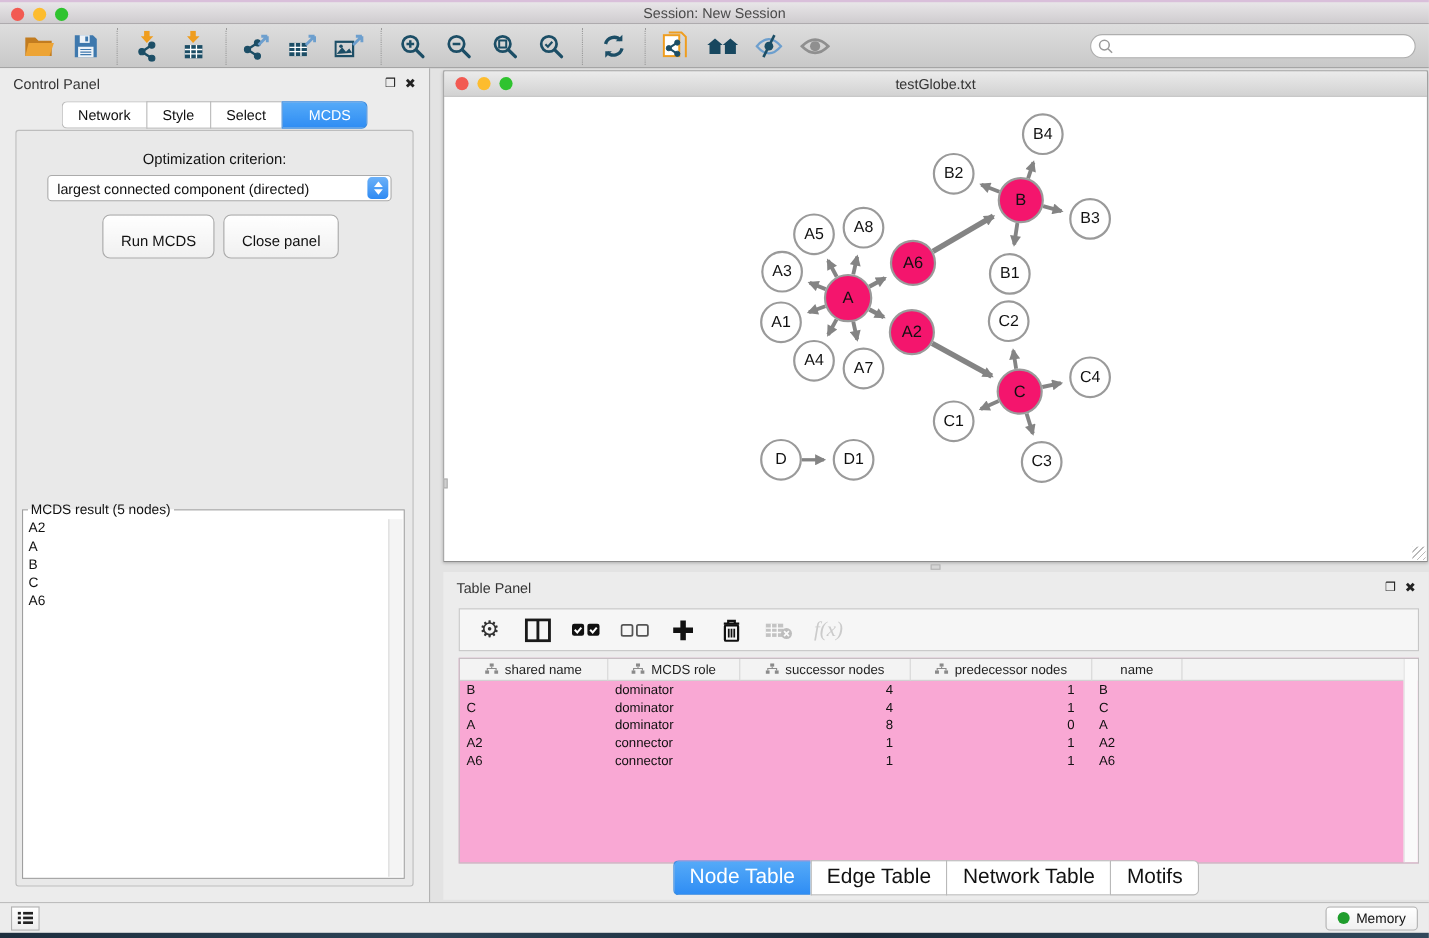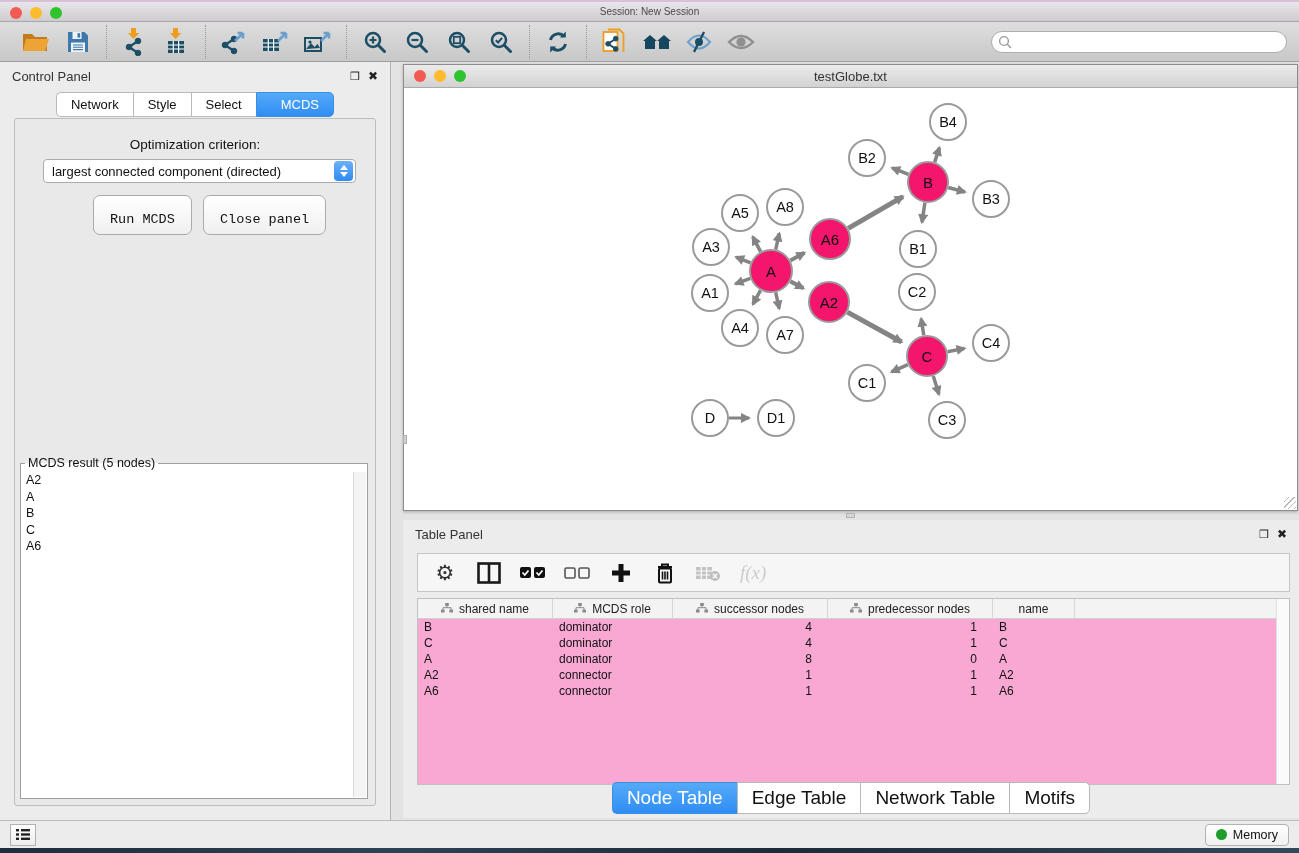--- a/index.html
+++ b/index.html
@@ -3,21 +3,21 @@
 <meta charset="utf-8">
 <style>
   * { margin:0; padding:0; box-sizing:border-box; }
   html,body { width:1299px; height:853px; }
   body { font-family:"Liberation Sans", sans-serif; background:#e3e3e3; position:relative; overflow:hidden; }
 
   
   #titlebar { position:absolute; left:0; top:0; width:1299px; height:22px;
     background:linear-gradient(#e8e6e8,#cfcccf); border-top:2px solid #d9bfda; border-bottom:1px solid #a9a6a9;
     display:flex; align-items:center; justify-content:center; }
-  #titlebar .title { font-size:10px; color:#4a4a4a; }
+  #titlebar .title { font-size:13px; color:#4a4a4a; }
   .traffic { position:absolute; left:10px; top:5px; display:flex; gap:8px; }
   .traffic i { width:12px; height:12px; border-radius:50%; display:block; }
 
   
   #toolbar { position:absolute; left:0; top:22px; width:1299px; height:40px;
     background:linear-gradient(#dedede,#c8c8c8); border-bottom:1px solid #9f9f9f;
     display:flex; align-items:center; padding:0 8px; }
   .tb-group { display:flex; align-items:center; gap:10px; padding:0 12px; }
   .tb-btn { width:32px; height:30px; display:flex; align-items:center; justify-content:center; cursor:default; }
   .tb-btn svg { display:block; }
@@ -44,21 +44,21 @@
   #opt-label { position:absolute; left:0; right:0; top:18px; text-align:center; font-size:13.5px; color:#111; }
   #criterion-select { position:absolute; left:28px; top:40px; width:313px; height:24px; background:#fff;
     border:1px solid #ababab; border-radius:4px; display:flex; align-items:center; cursor:default; }
   #criterion-select .val { flex:1; font-size:13px; padding:0 8px; color:#111; white-space:nowrap; }
   #criterion-select .stepper { width:19px; height:20px; margin-right:2px; border-radius:4px;
     background:linear-gradient(#6cb1f8,#2e8af3); display:flex; flex-direction:column; align-items:center; justify-content:center; gap:2px; }
   .tri-up { width:0; height:0; border-left:4px solid transparent; border-right:4px solid transparent; border-bottom:5px solid #fff; }
   .tri-dn { width:0; height:0; border-left:4px solid transparent; border-right:4px solid transparent; border-top:5px solid #fff; }
   .cp-btn { position:absolute; top:76px; height:40px; background:linear-gradient(#ffffff,#f0f0f0);
     border:1px solid #ababab; border-radius:7px; font-size:13.5px; color:#111; padding:16px 16px;
-    font-family:Liberation Mono, monospace; cursor:default; }
+    font-family:Liberation Sans, sans-serif; cursor:default; }
   #run-btn { left:78px; }
   #closepanel-btn { left:188px; }
   #result-fieldset { position:absolute; left:5px; right:7px; top:337px; bottom:6px; border:1px solid #9f9f9f;
     background:#fff; }
   #result-fieldset legend { font-size:12.5px; color:#111; margin-left:4px; padding:0 3px; background:transparent; }
   #result-list { position:absolute; left:1px; top:2px; right:15px; bottom:1px; overflow:hidden; }
   .result-item { font-size:12.5px; color:#111; padding:1px 4px; line-height:14.5px; }
   #result-scroll { position:absolute; right:1px; top:2px; width:13px; bottom:1px; background:#f4f4f4; border-left:1px solid #d9d9d9; }
 
   

